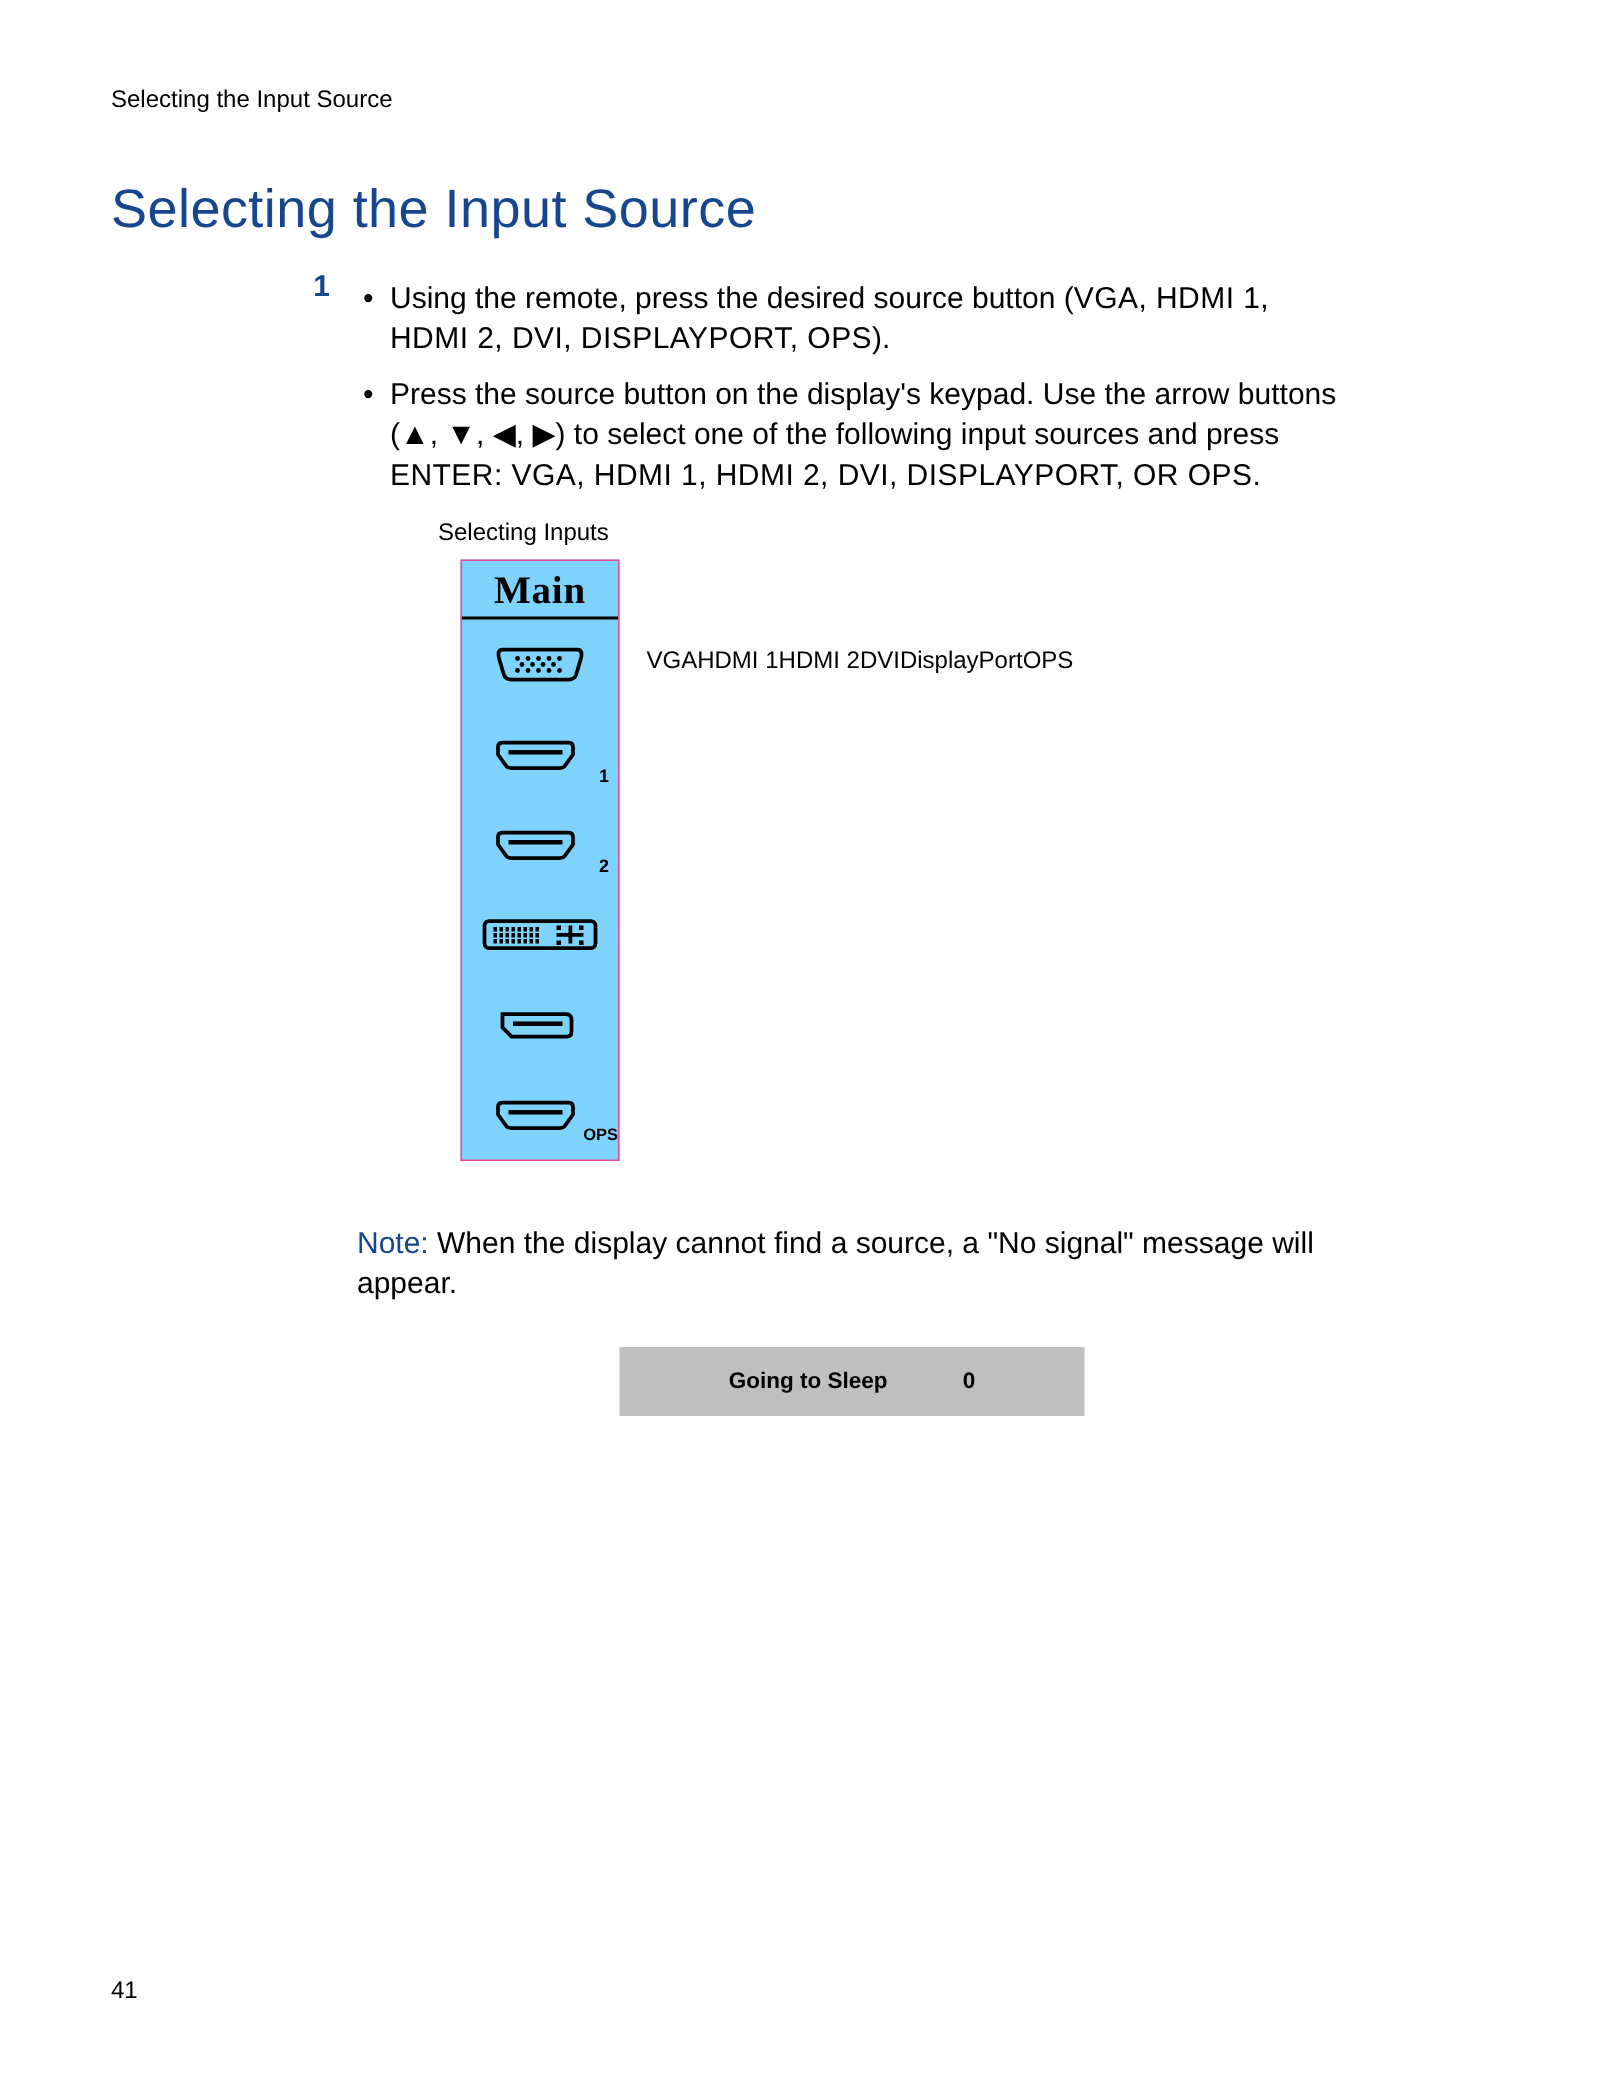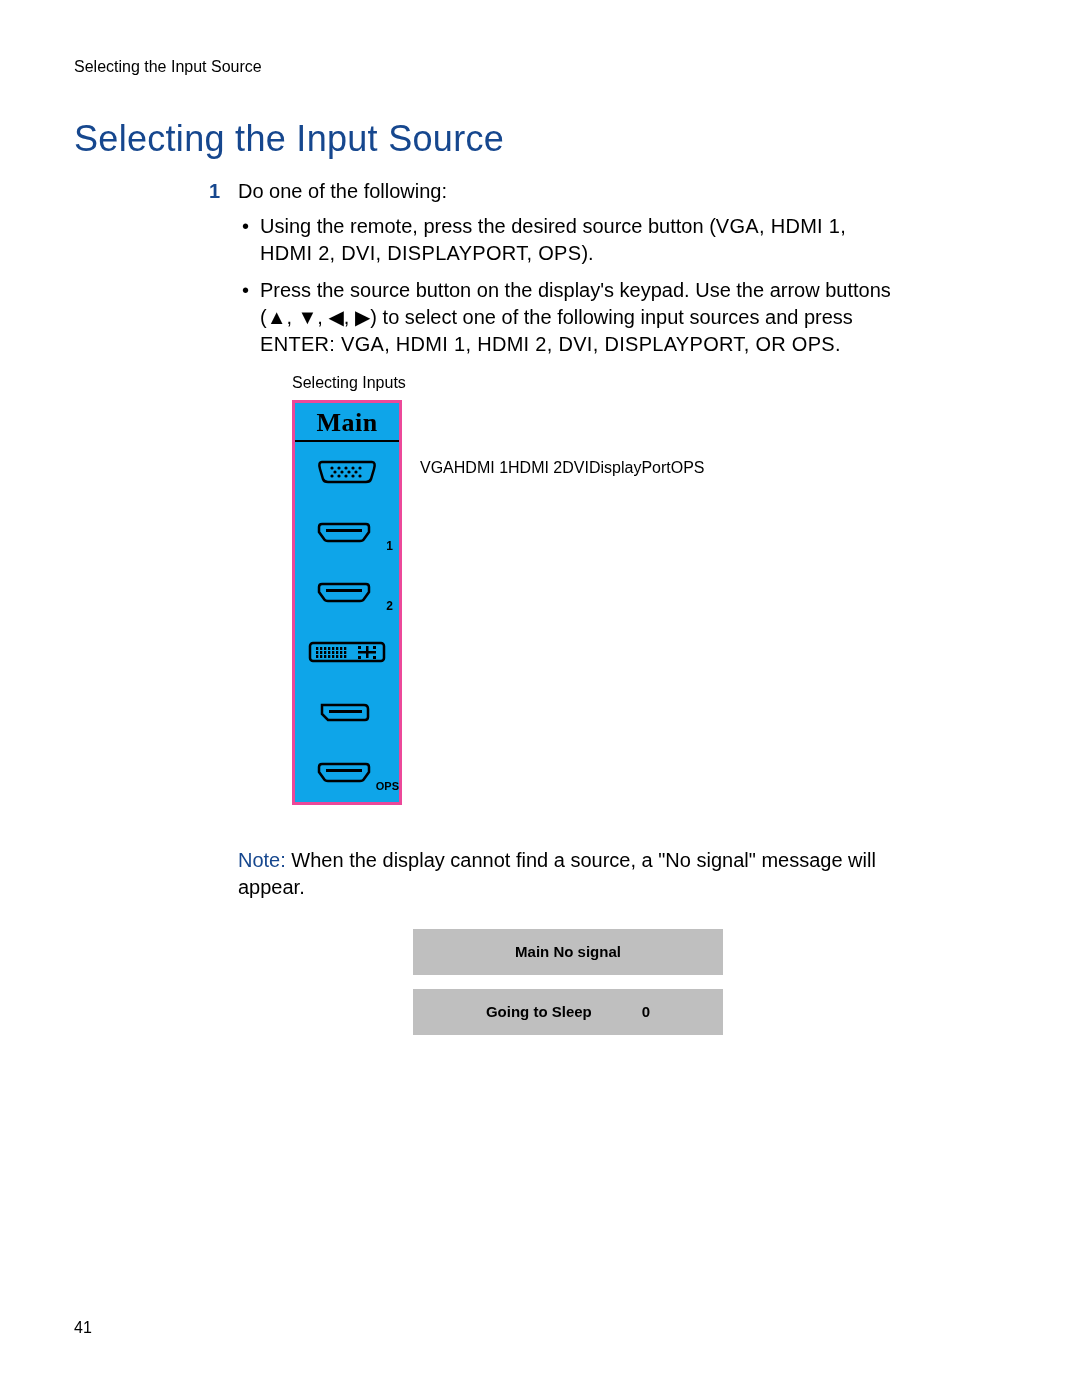--- a/index.html
+++ b/index.html
@@ -73,22 +73,23 @@
 
   
   .osd-wrap {
     margin-left: 54px;
     display: flex;
     align-items: flex-start;
     gap: 18px;
   }
   .osd {
     width: 104px;
-    background: #0ea5e9;
-    border: 3px solid #ec4899;
+    background: #7dd3fc;
+    border: 1px solid #ec4899;
+    margin-left: 15px;
   }
   .osd-title {
     font-family: Georgia, "Times New Roman", serif;
     font-weight: 900;
     font-size: 26px;
     text-align: center;
     padding: 2px 0 0 0;
     border-bottom: 2px solid #000;
     letter-spacing: 0.5px;
   }
@@ -157,21 +158,20 @@
 <div class="page">
 
   <div class="running-head">Selecting the Input Source</div>
 
   <h1 class="section-title">Selecting the Input Source</h1>
 
   <div class="content">
     <div class="step">
       <div class="step-num">1</div>
       <div class="step-body">
-        <div>Do one of the following:</div>
         <ul class="bullets">
           <li>
             <span>Using the remote, press the desired source button (</span><span class="smallcaps">VGA, HDMI 1, HDMI 2, DVI, DISPLAYPORT, OPS</span><span>).</span>
           </li>
           <li>
             <span>Press the source button on the display's keypad. Use the arrow buttons (▲, ▼, ◀, ▶) to select one of the following input sources and press </span><span class="smallcaps">ENTER: VGA, HDMI 1, HDMI 2, DVI, DISPLAYPORT, OR OPS</span><span>.</span>
           </li>
         </ul>
 
         <div class="caption">Selecting Inputs</div>
@@ -281,23 +281,20 @@
             <div class="lbl">OPS</div>
           </div>
         </div>
 
         <div class="note-block">
           <span class="note-label">Note:</span><span> When the display cannot find a source, a "No signal" message will appear.</span>
         </div>
 
         <div class="no-signal-wrap">
           <div class="gray-box">
-            <span>Main No signal</span>
-          </div>
-          <div class="gray-box">
             <span>Going to Sleep</span>
             <span>0</span>
           </div>
         </div>
 
       </div>
     </div>
   </div>
 
   <div class="footer">

